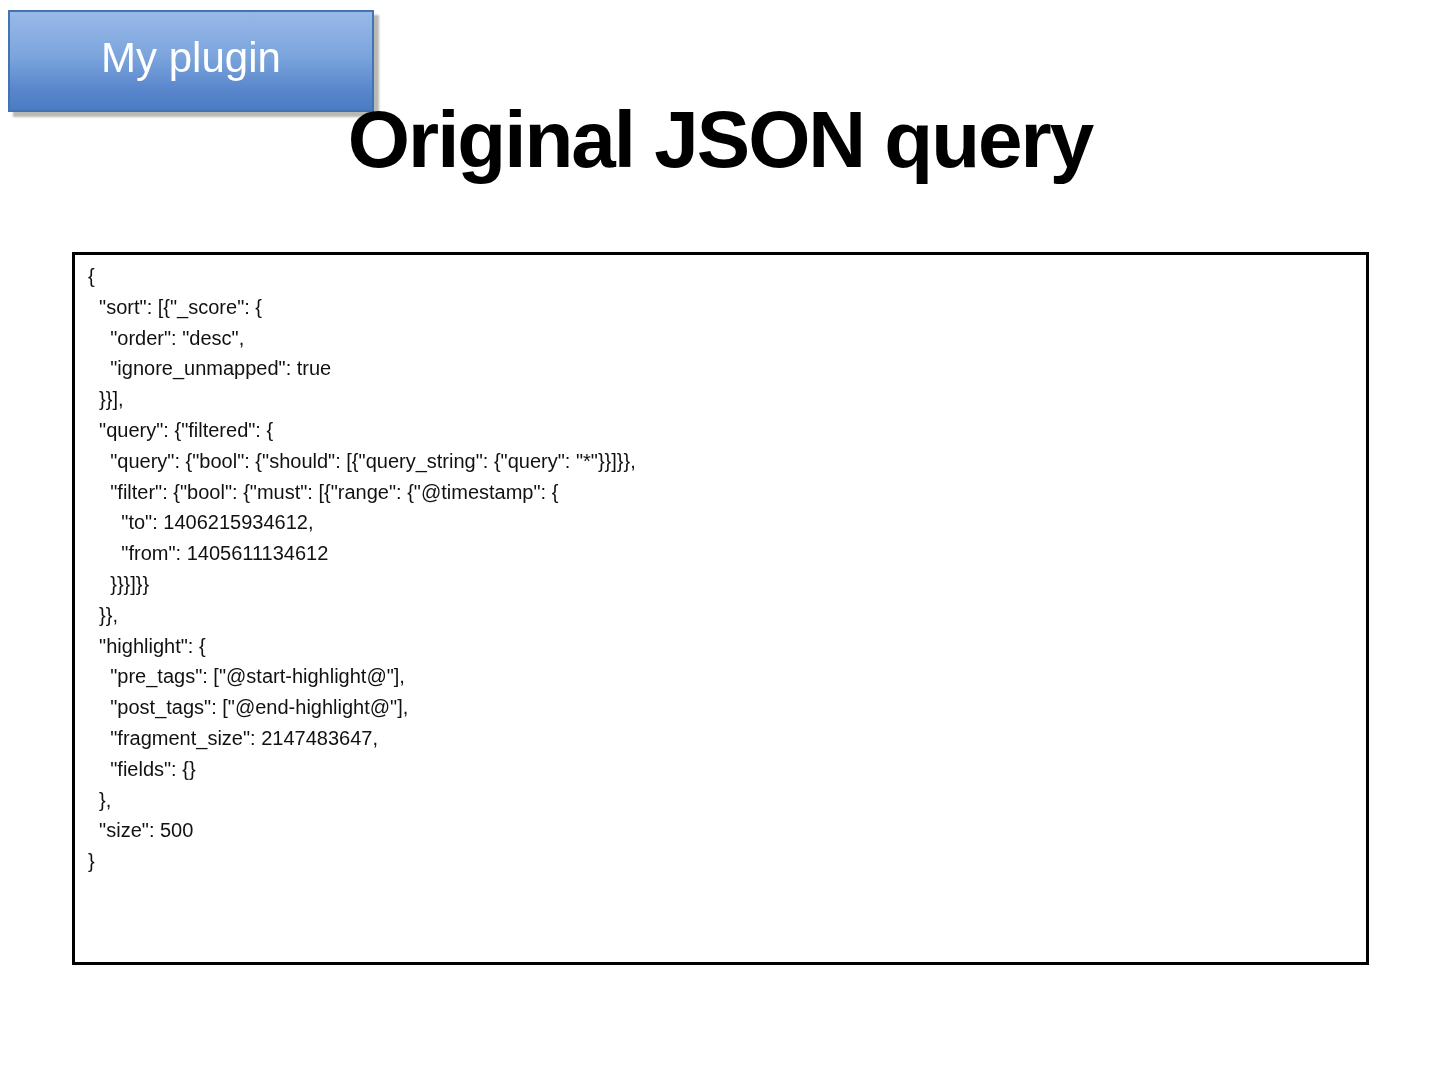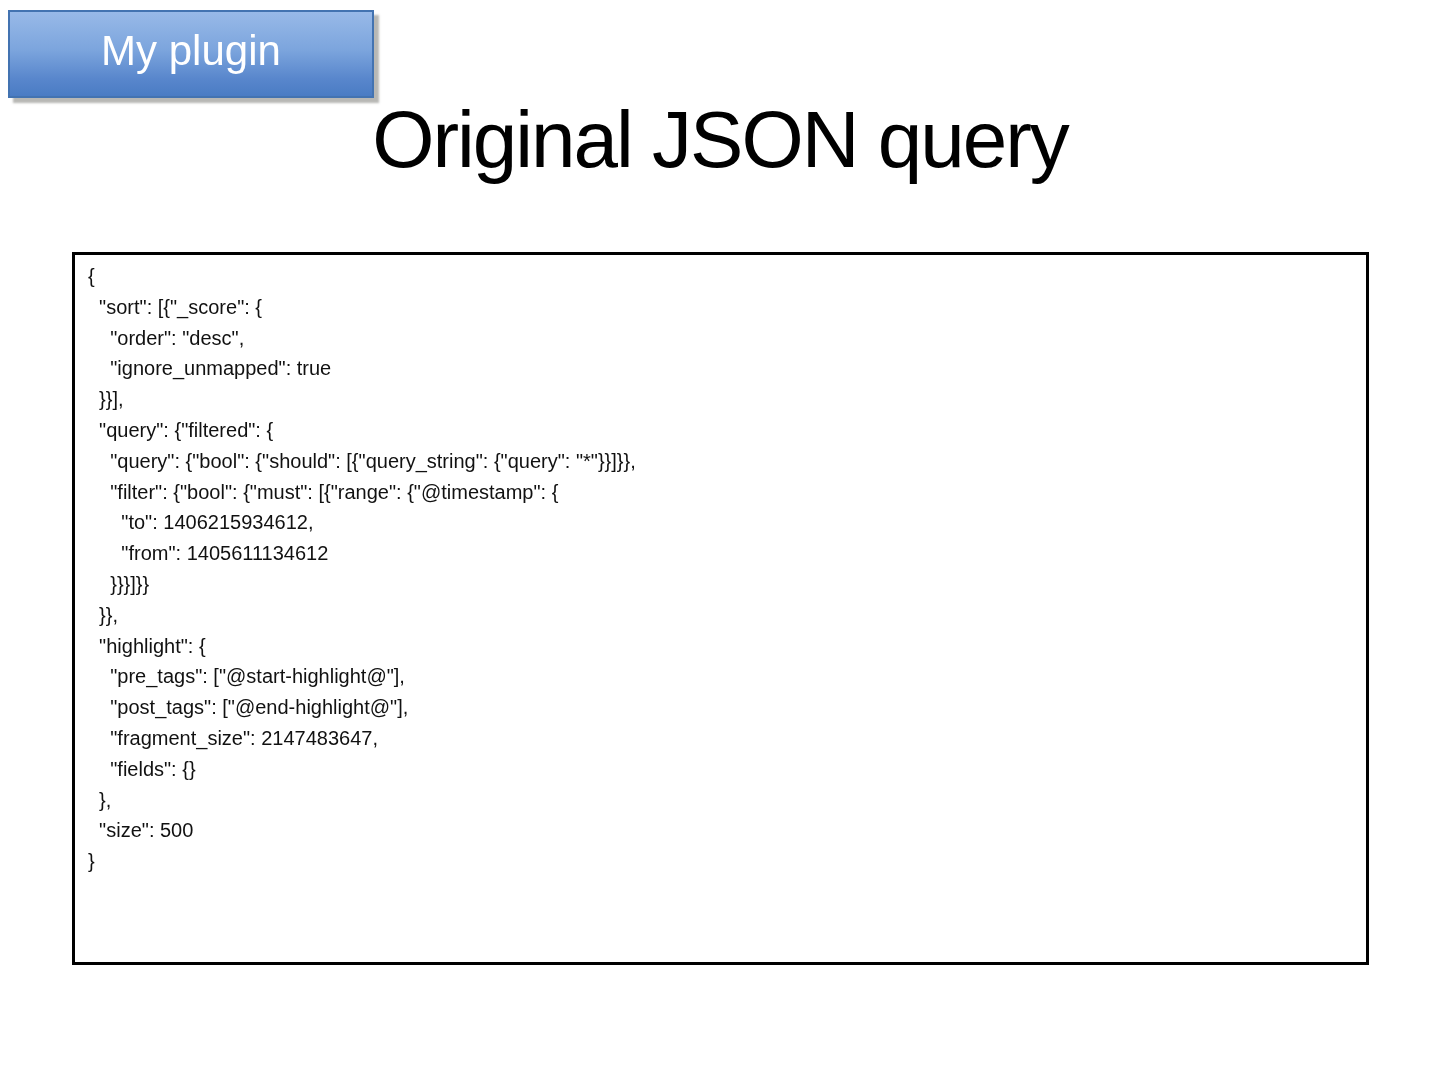--- a/index.html
+++ b/index.html
@@ -4,21 +4,21 @@
 <style>
   * { margin: 0; padding: 0; box-sizing: border-box; }
   html, body { width: 1440px; height: 1080px; background: #ffffff; overflow: hidden; }
   body { font-family: "Liberation Sans", sans-serif; position: relative; }
 
   .plugin-badge {
     position: absolute;
     left: 8px;
     top: 10px;
     width: 366px;
-    height: 88px;
+    height: 102px;
     background: linear-gradient(180deg, #98b9e8 0%, #7ca5dd 45%, #5886cc 80%, #4a7cc4 100%);
     border: 2px solid #4373b1;
     box-shadow: 5px 5px 2px rgba(125, 125, 120, 0.55);
     display: flex;
     align-items: center;
     justify-content: center;
     cursor: pointer;
   }
   .plugin-badge span {
     color: #ffffff;
@@ -27,21 +27,21 @@
     padding-bottom: 6px;
   }
 
   .slide-title {
     position: absolute;
     top: 90px;
     left: 0;
     right: 0;
     text-align: center;
     font-size: 80px;
-    font-weight: 400;
+    font-weight: 700;
     letter-spacing: -2px;
     line-height: 100px;
     color: #000000;
     white-space: nowrap;
   }
 
   .code-box {
     position: absolute;
     left: 72px;
     top: 252px;

